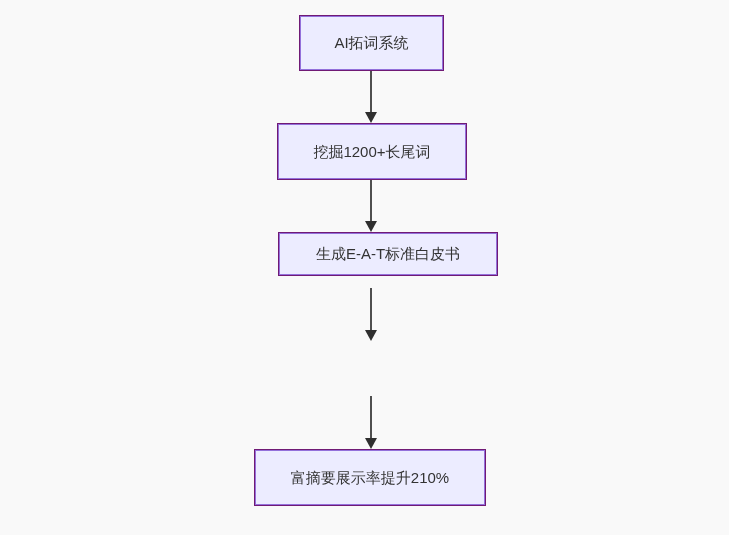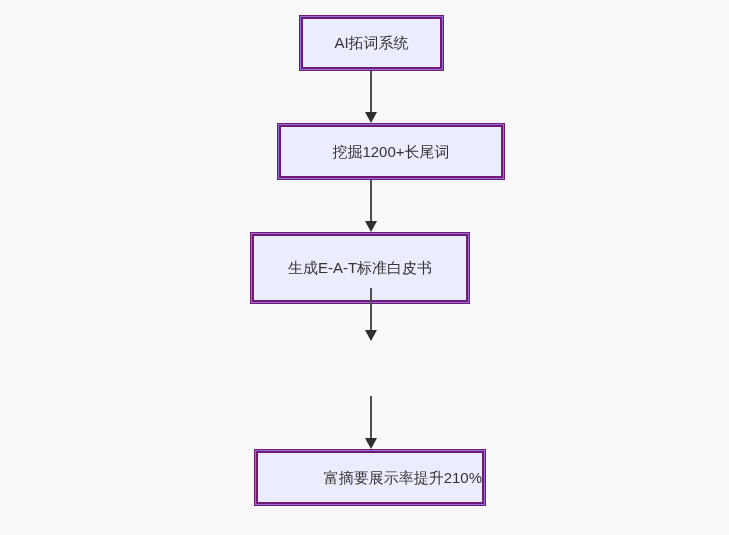--- a/index.html
+++ b/index.html
@@ -11,36 +11,36 @@
   }
   .canvas {
     position: relative;
     width: 729px;
     height: 535px;
     background: #f9f9f9;
   }
   .node {
     position: absolute;
     background: #ECECFF;
-    border: 4px solid #701a75;
+    border: 2px solid #701a75;
     outline: 1px solid #9370DB;
     outline-offset: -2px;
     color: #333333;
     font-size: 15px;
     display: flex;
     align-items: center;
     justify-content: center;
     text-align: center;
     line-height: 1.2;
   }
   .node-1 { left: 299px; top: 15px;  width: 145px; height: 56px; }
-  .node-2 { left: 277px; top: 123px; width: 228px; height: 57px; }
-  .node-3 { left: 250px; top: 232px; width: 220px; height: 72px; }
+  .node-2 { left: 277px; top: 123px; width: 190px; height: 57px; }
+  .node-3 { left: 278px; top: 232px; width: 220px; height: 44px; }
   .node-4 { left: 264px; top: 341px; width: 214px; height: 55px; }
-  .node-5 { left: 254px; top: 449px; width: 232px; height: 57px; justify-content: flex-end; }
+  .node-5 { left: 254px; top: 449px; width: 232px; height: 57px; }
 
   .edge { position: absolute; left: 364px; width: 14px; }
   .edge .shaft {
     position: absolute;
     left: 6px;
     top: 0;
     width: 2px;
     background: #4f4f4f;
   }
   .edge .head {

